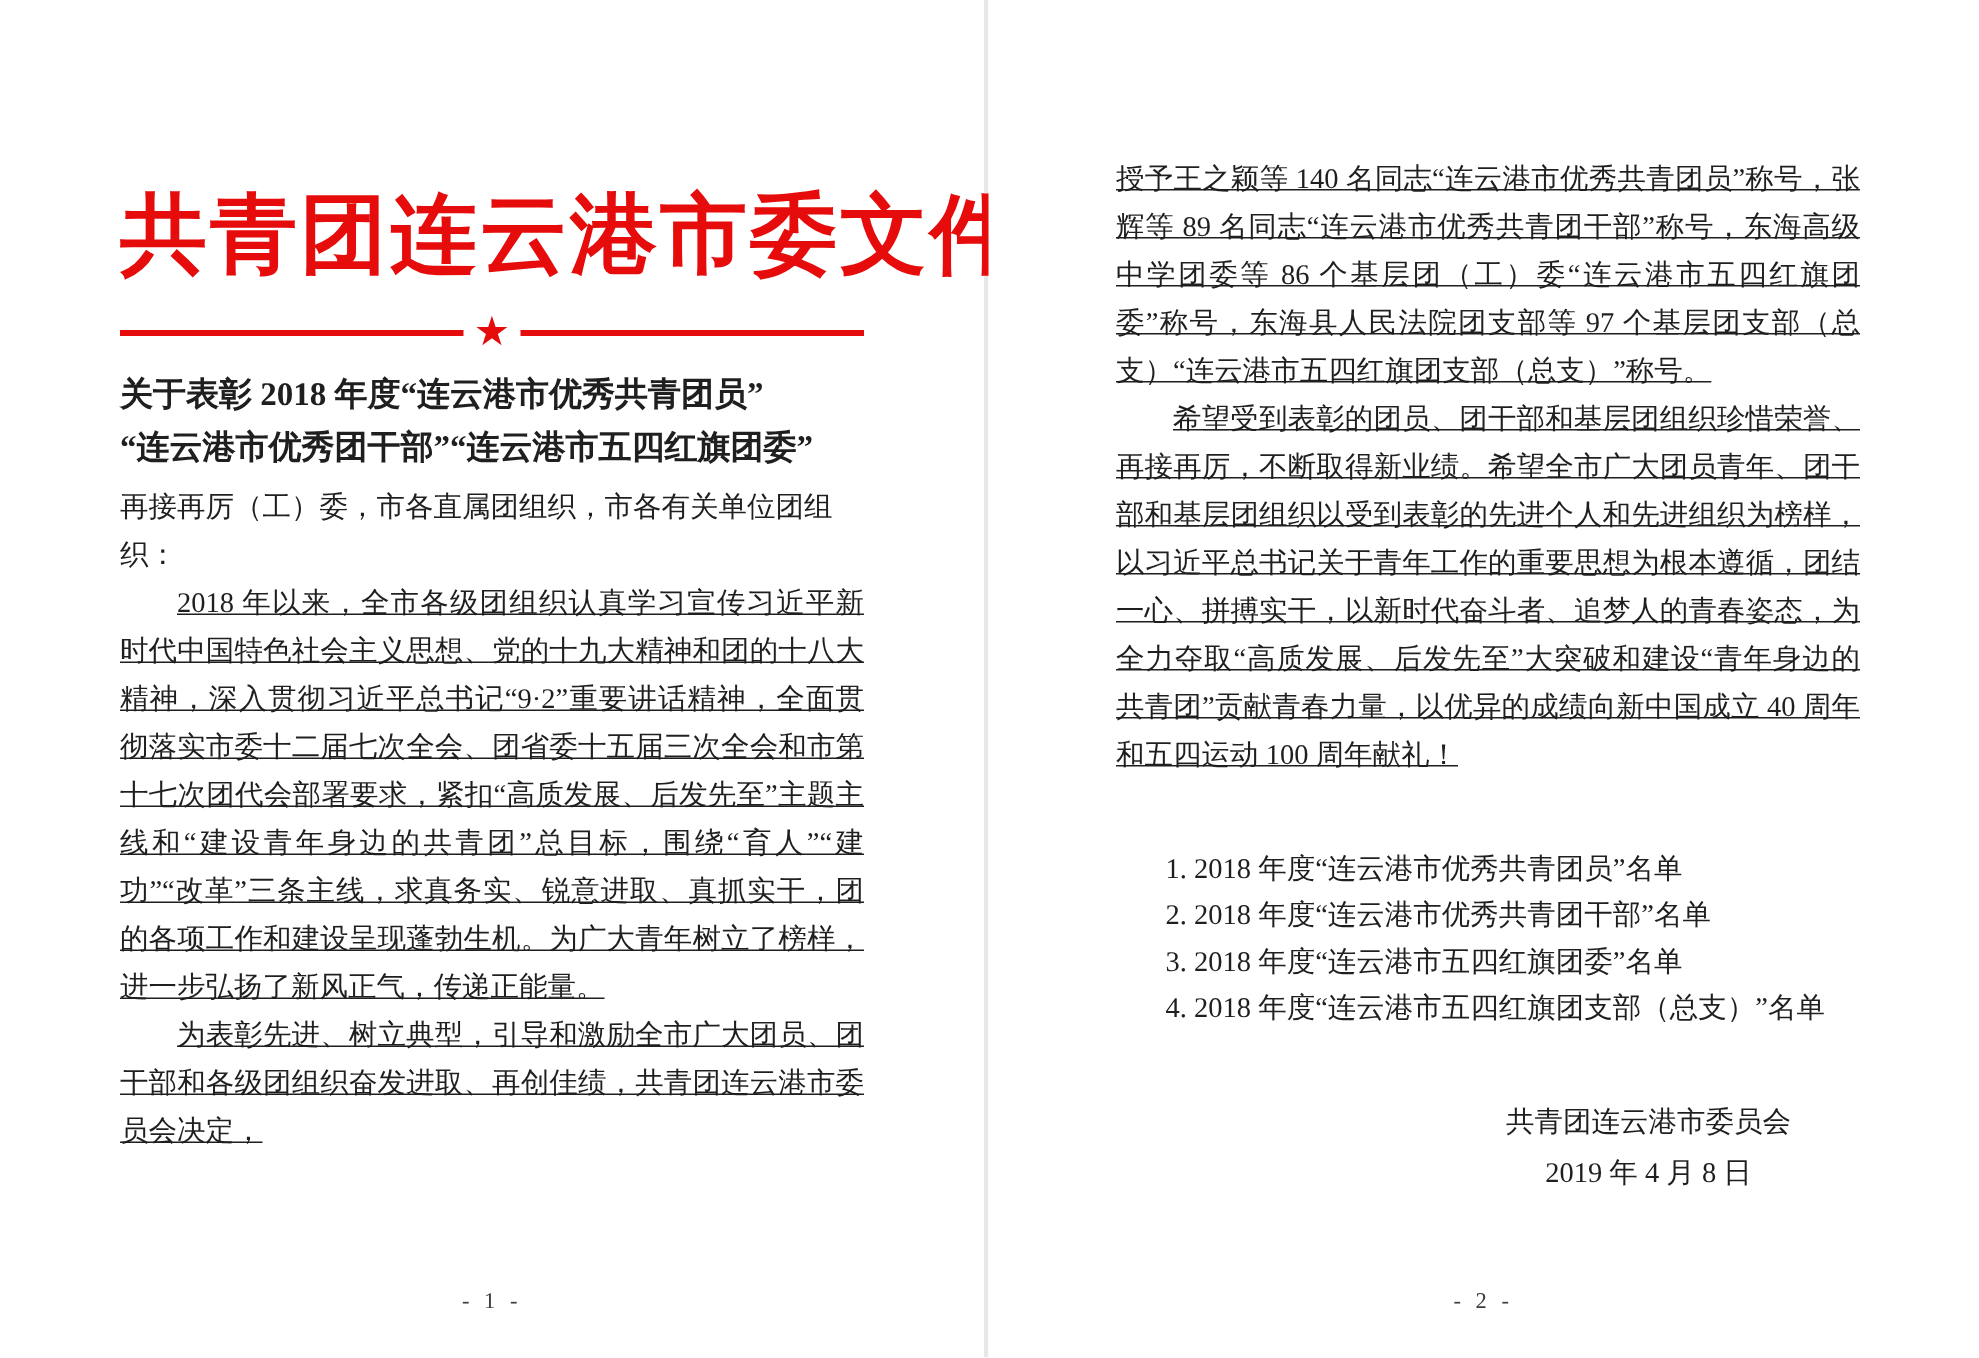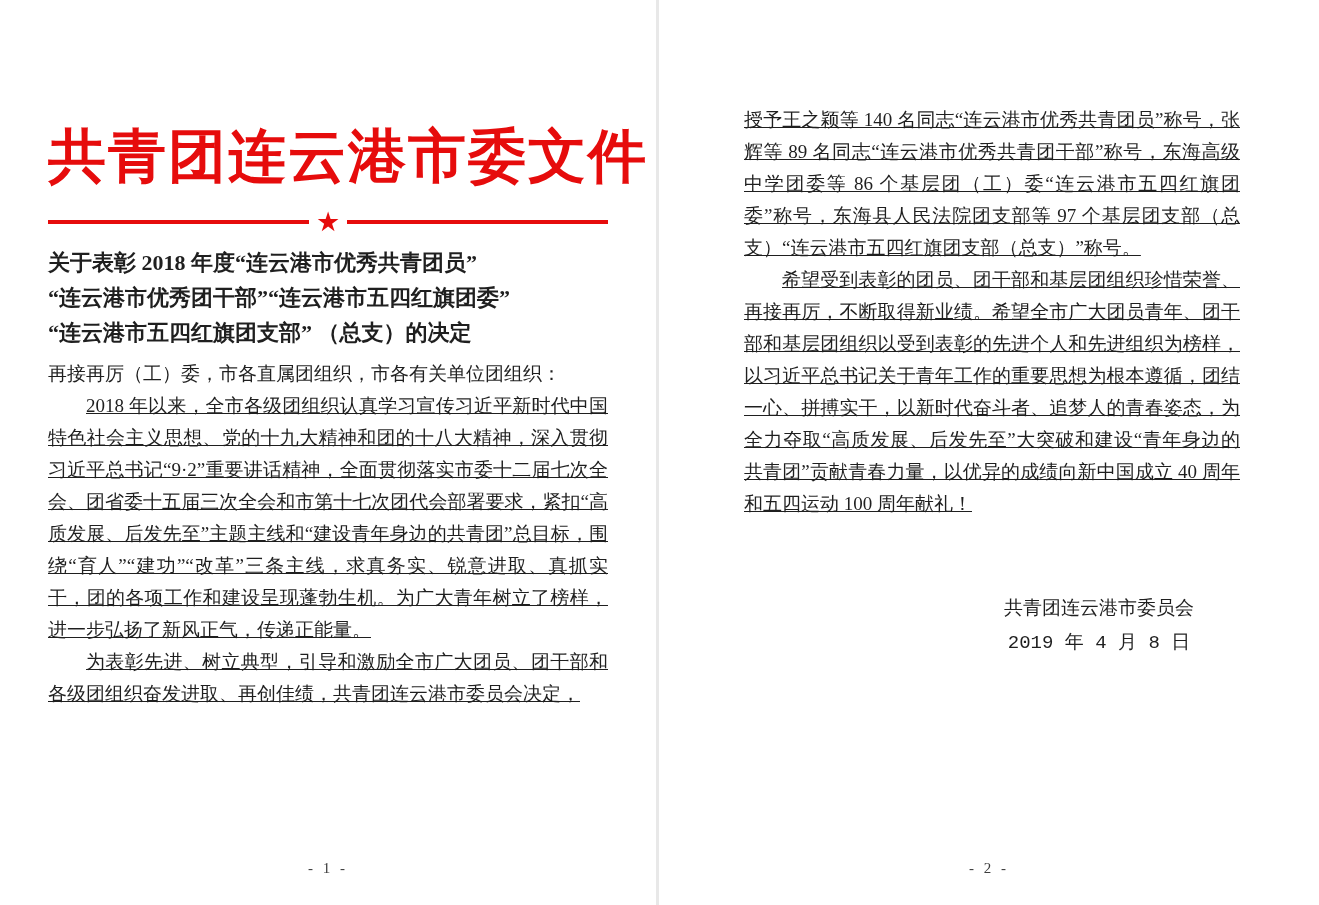--- a/index.html
+++ b/index.html
@@ -9,21 +9,21 @@
     --pgnum:#3d3d3d;
   }
   *{box-sizing:border-box;}
   html,body{margin:0;padding:0;}
   body{
     width:1319px;height:905px;overflow:hidden;background:#fff;
     font-family:"Liberation Serif","DejaVu Serif",serif;color:var(--ink);
   }
   .spread{display:flex;width:1319px;height:905px;}
   .page{position:relative;background:#fff;height:905px;}
-  .page-left{width:656px;padding:0 48px;}
+  .page-left{width:656px;padding:0 80px;}
   .page-divider{width:3px;height:905px;background:var(--divider);}
   .page-right{flex:1;padding:104px 79px 0 85px;}
 
   
   .doc-header{
     margin-top:124px;text-align:center;white-space:nowrap;
     font-size:58px;font-weight:bold;color:var(--red);
     line-height:1.15;letter-spacing:2px;
   }
   .doc-number{
@@ -53,21 +53,21 @@
 
   
   .attachments{
     display:flex;margin-top:44px;margin-left:33px;
     font-size:19px;line-height:31px;
   }
   .attach-label{flex:none;white-space:nowrap;}
   .attach-items{flex:1;}
   .attach-item{white-space:nowrap;}
 
-  .signature{margin-top:28px;display:flex;justify-content:flex-end;padding-right:46px;font-family:Liberation Mono, monospace;}
+  .signature{margin-top:44px;display:flex;justify-content:flex-end;padding-right:46px;}
   .signature-inner{text-align:center;font-size:19px;line-height:34px;}
 </style>
 </head>
 <body>
 
 <div class="spread">
 
   <div class="page page-left">
 
     <div class="doc-header">共青团连云港市委文件</div>
@@ -75,39 +75,44 @@
 
     <div class="red-rule">
       <div class="rule-seg"></div>
       <div class="rule-star">★</div>
       <div class="rule-seg"></div>
     </div>
 
     <div class="doc-title">
       <div class="title-line">关于表彰 2018 年度“连云港市优秀共青团员”</div>
       <div class="title-line">“连云港市优秀团干部”“连云港市五四红旗团委”</div>
-      <div class="title-line">“连云港市五四红旗团支部” （总支）的决定</div>
     </div>
 
     <div class="salutation">再接再厉（工）委，市各直属团组织，市各有关单位团组织：</div>
 
     <p class="para">2018 年以来，全市各级团组织认真学习宣传习近平新时代中国特色社会主义思想、党的十九大精神和团的十八大精神，深入贯彻习近平总书记“9·2”重要讲话精神，全面贯彻落实市委十二届七次全会、团省委十五届三次全会和市第十七次团代会部署要求，紧扣“高质发展、后发先至”主题主线和“建设青年身边的共青团”总目标，围绕“育人”“建功”“改革”三条主线，求真务实、锐意进取、真抓实干，团的各项工作和建设呈现蓬勃生机。为广大青年树立了榜样，进一步弘扬了新风正气，传递正能量。</p>
     <p class="para">为表彰先进、树立典型，引导和激励全市广大团员、团干部和各级团组织奋发进取、再创佳绩，共青团连云港市委员会决定，</p>
 
     <div class="page-num">- 1 -</div>
   </div>
 
   <div class="page-divider"></div>
 
   <div class="page page-right">
 
     <p class="para no-indent">授予王之颖等 140 名同志“连云港市优秀共青团员”称号，张辉等 89 名同志“连云港市优秀共青团干部”称号，东海高级中学团委等 86 个基层团（工）委“连云港市五四红旗团委”称号，东海县人民法院团支部等 97 个基层团支部（总支）“连云港市五四红旗团支部（总支）”称号。</p>
     <p class="para">希望受到表彰的团员、团干部和基层团组织珍惜荣誉、再接再厉，不断取得新业绩。希望全市广大团员青年、团干部和基层团组织以受到表彰的先进个人和先进组织为榜样，以习近平总书记关于青年工作的重要思想为根本遵循，团结一心、拼搏实干，以新时代奋斗者、追梦人的青春姿态，为全力夺取“高质发展、后发先至”大突破和建设“青年身边的共青团”贡献青春力量，以优异的成绩向新中国成立 40 周年和五四运动 100 周年献礼！</p>
 
     <div class="attachments">
+      <div class="attach-items">
+        <div class="attach-item">1. 2018 年度“连云港市优秀共青团员”名单</div>
+        <div class="attach-item">2. 2018 年度“连云港市优秀共青团干部”名单</div>
+        <div class="attach-item">3. 2018 年度“连云港市五四红旗团委”名单</div>
+        <div class="attach-item">4. 2018 年度“连云港市五四红旗团支部（总支）”名单</div>
+      </div>
     </div>
 
     <div class="signature">
       <div class="signature-inner">
         <div>共青团连云港市委员会</div>
         <div>2019 年 4 月 8 日</div>
       </div>
     </div>
 
     <div class="page-num">- 2 -</div>

